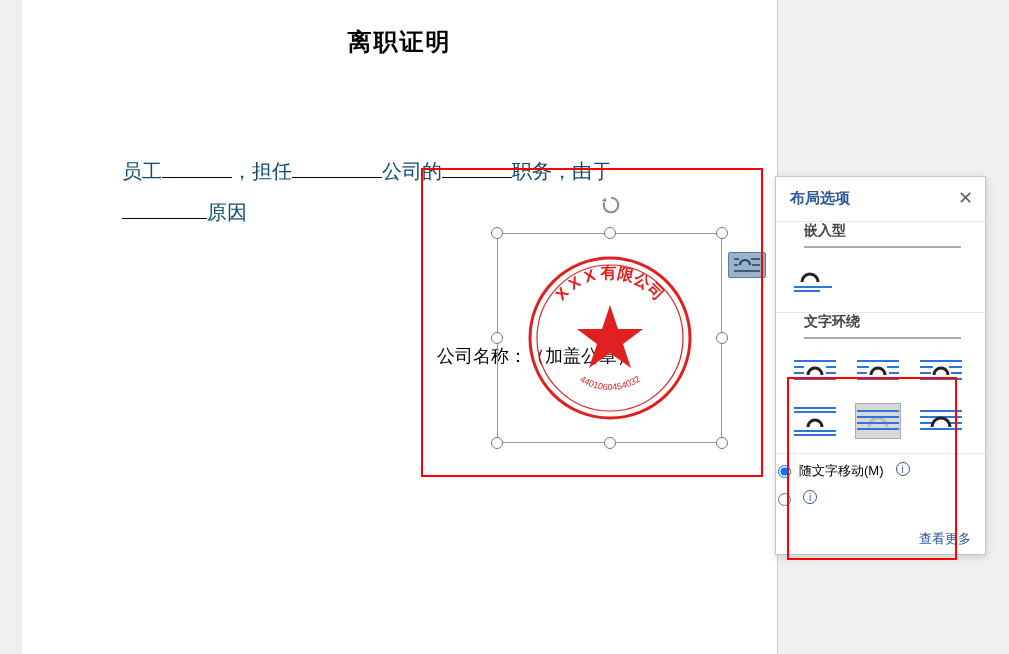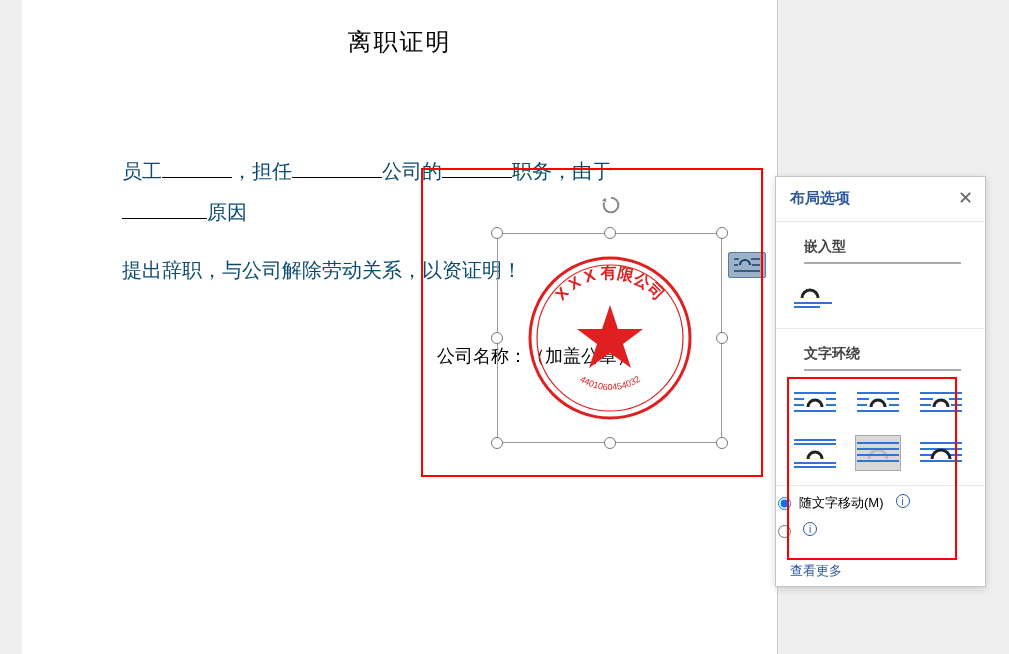--- a/index.html
+++ b/index.html
@@ -16,21 +16,21 @@
       left: 22px;
       top: 0;
       width: 756px;
       height: 654px;
       background: #fff;
       border-right: 1px solid #ccc;
     }
     .doc-title {
       text-align: center;
       font-size: 24px;
-      font-weight: normal;
+      font-weight: bold;
       padding-top: 26px;
       letter-spacing: 2px;
     }
     .doc-body {
       padding: 0 100px;
       font-size: 20px;
       line-height: 2;
       color: #0c4a6e;
     }
     .para1 {
@@ -147,21 +147,21 @@
     .close-btn {
       font-size: 18px;
       color: #666;
       cursor: pointer;
       font-weight: normal;
     }
     .section-header {
       font-size: 14px;
       font-weight: bold;
       color: #444;
-      padding: 16px 12px 6px 14px;
+      padding: 0 12px 6px 14px;
       border-top: 1px solid #e8e8e8;
       margin-top: 4px;
     }
     .section-header:first-of-type {
       border-top: none;
       margin-top: 0;
     }
     .underline-accent {
       border-bottom: 2px solid #ababab;
       padding-bottom: 6px;
@@ -206,36 +206,35 @@
       border-radius: 50%;
       width: 14px;
       height: 14px;
       font-size: 10px;
       display: inline-flex;
       align-items: center;
       justify-content: center;
       margin-left: 4px;
     }
     .see-more {
-      text-align: left;
+      text-align: right;
       padding: 4px 14px 6px 14px;
       color: #2b579a;
       font-size: 13px;
     }
   </style>
 </head>
 <body>
 
 <div class="page">
   <div class="doc-title">离职证明</div>
   <div class="doc-body">
     <div class="para1">
       <span>员工</span><span class="underline"></span><span>，担任</span><span class="underline" style="min-width:90px"></span><span>公司的</span><span class="underline"></span><span>职务，由于</span><span class="underline" style="min-width:85px"></span><span>原因</span>
     </div>
-    <div class="para2">提出辞职，与公司解除劳动关系，以资证明！</div>
   </div>
   <div class="company-line">公司名称：（加盖公章）</div>
 
   <div class="selection-frame">
     <div class="rotate-handle">
       <svg viewBox="0 0 24 24" width="22" height="22">
           <path fill="none" stroke="#888" stroke-width="2.2" d="M12 4a8 8 0 1 1-7.5 5.2"></path>
           <path fill="#888" d="M2 7l4-3 1 5z"></path>
         </svg>
     </div>

